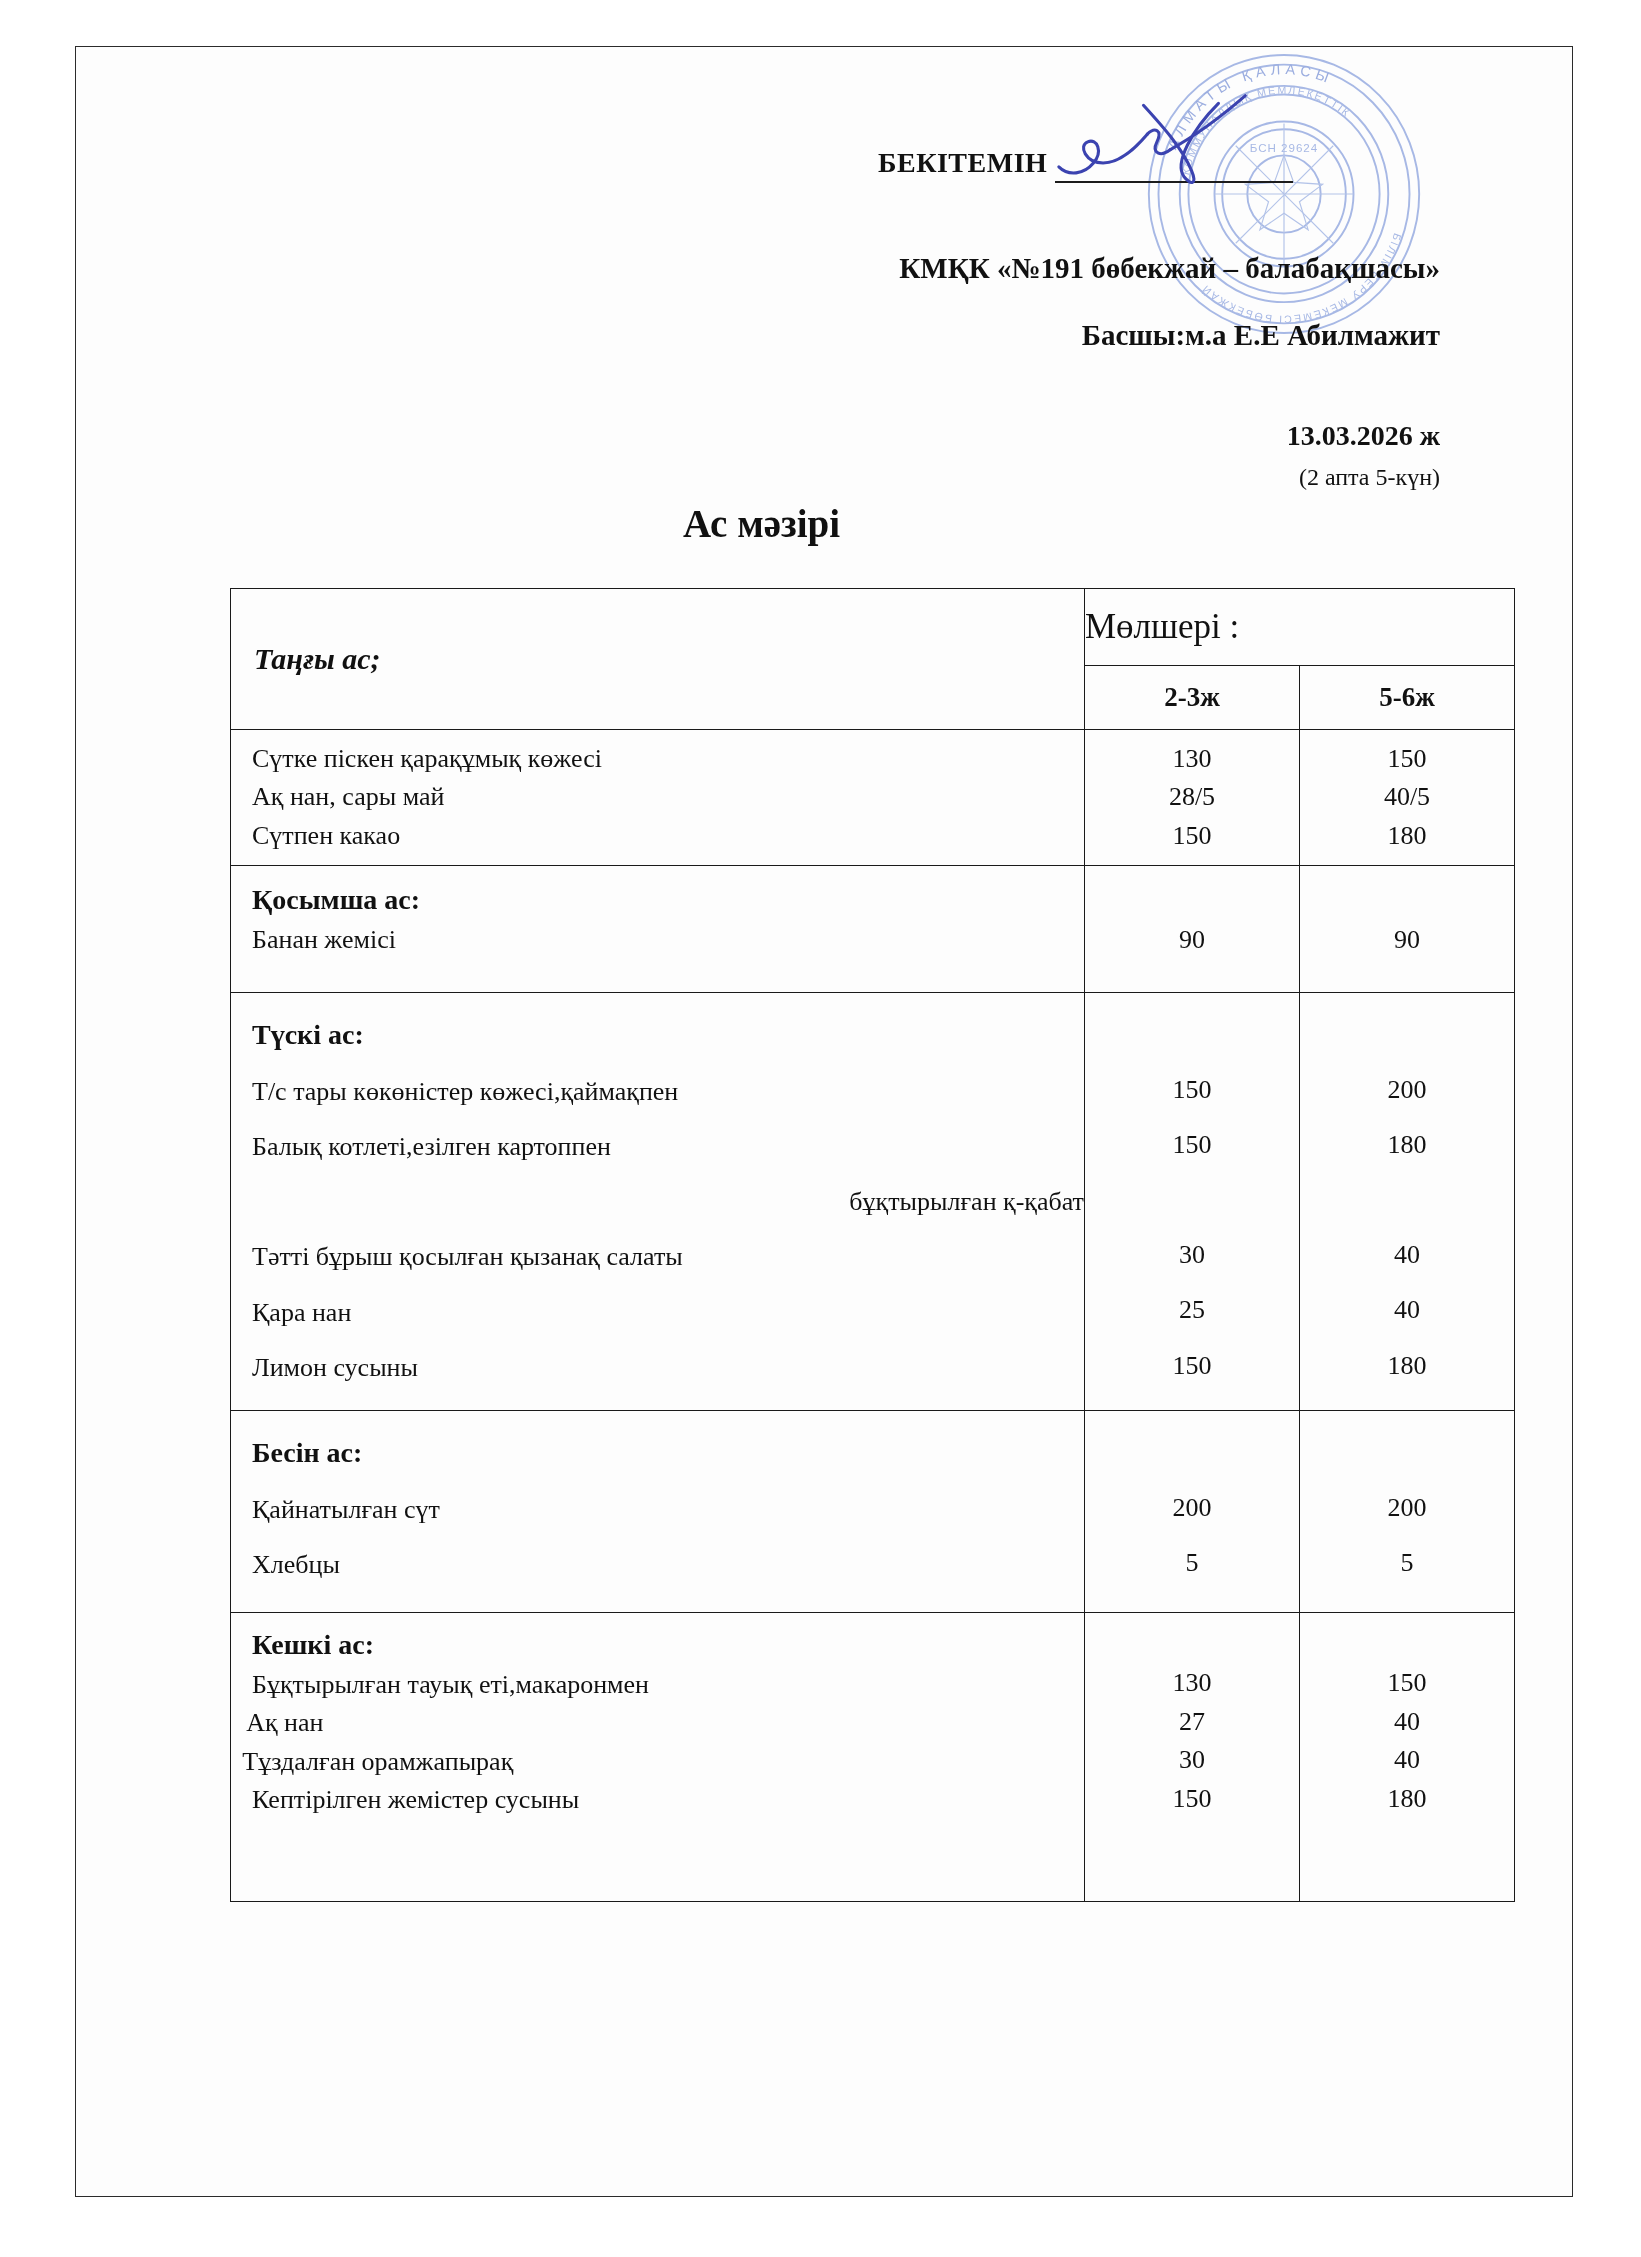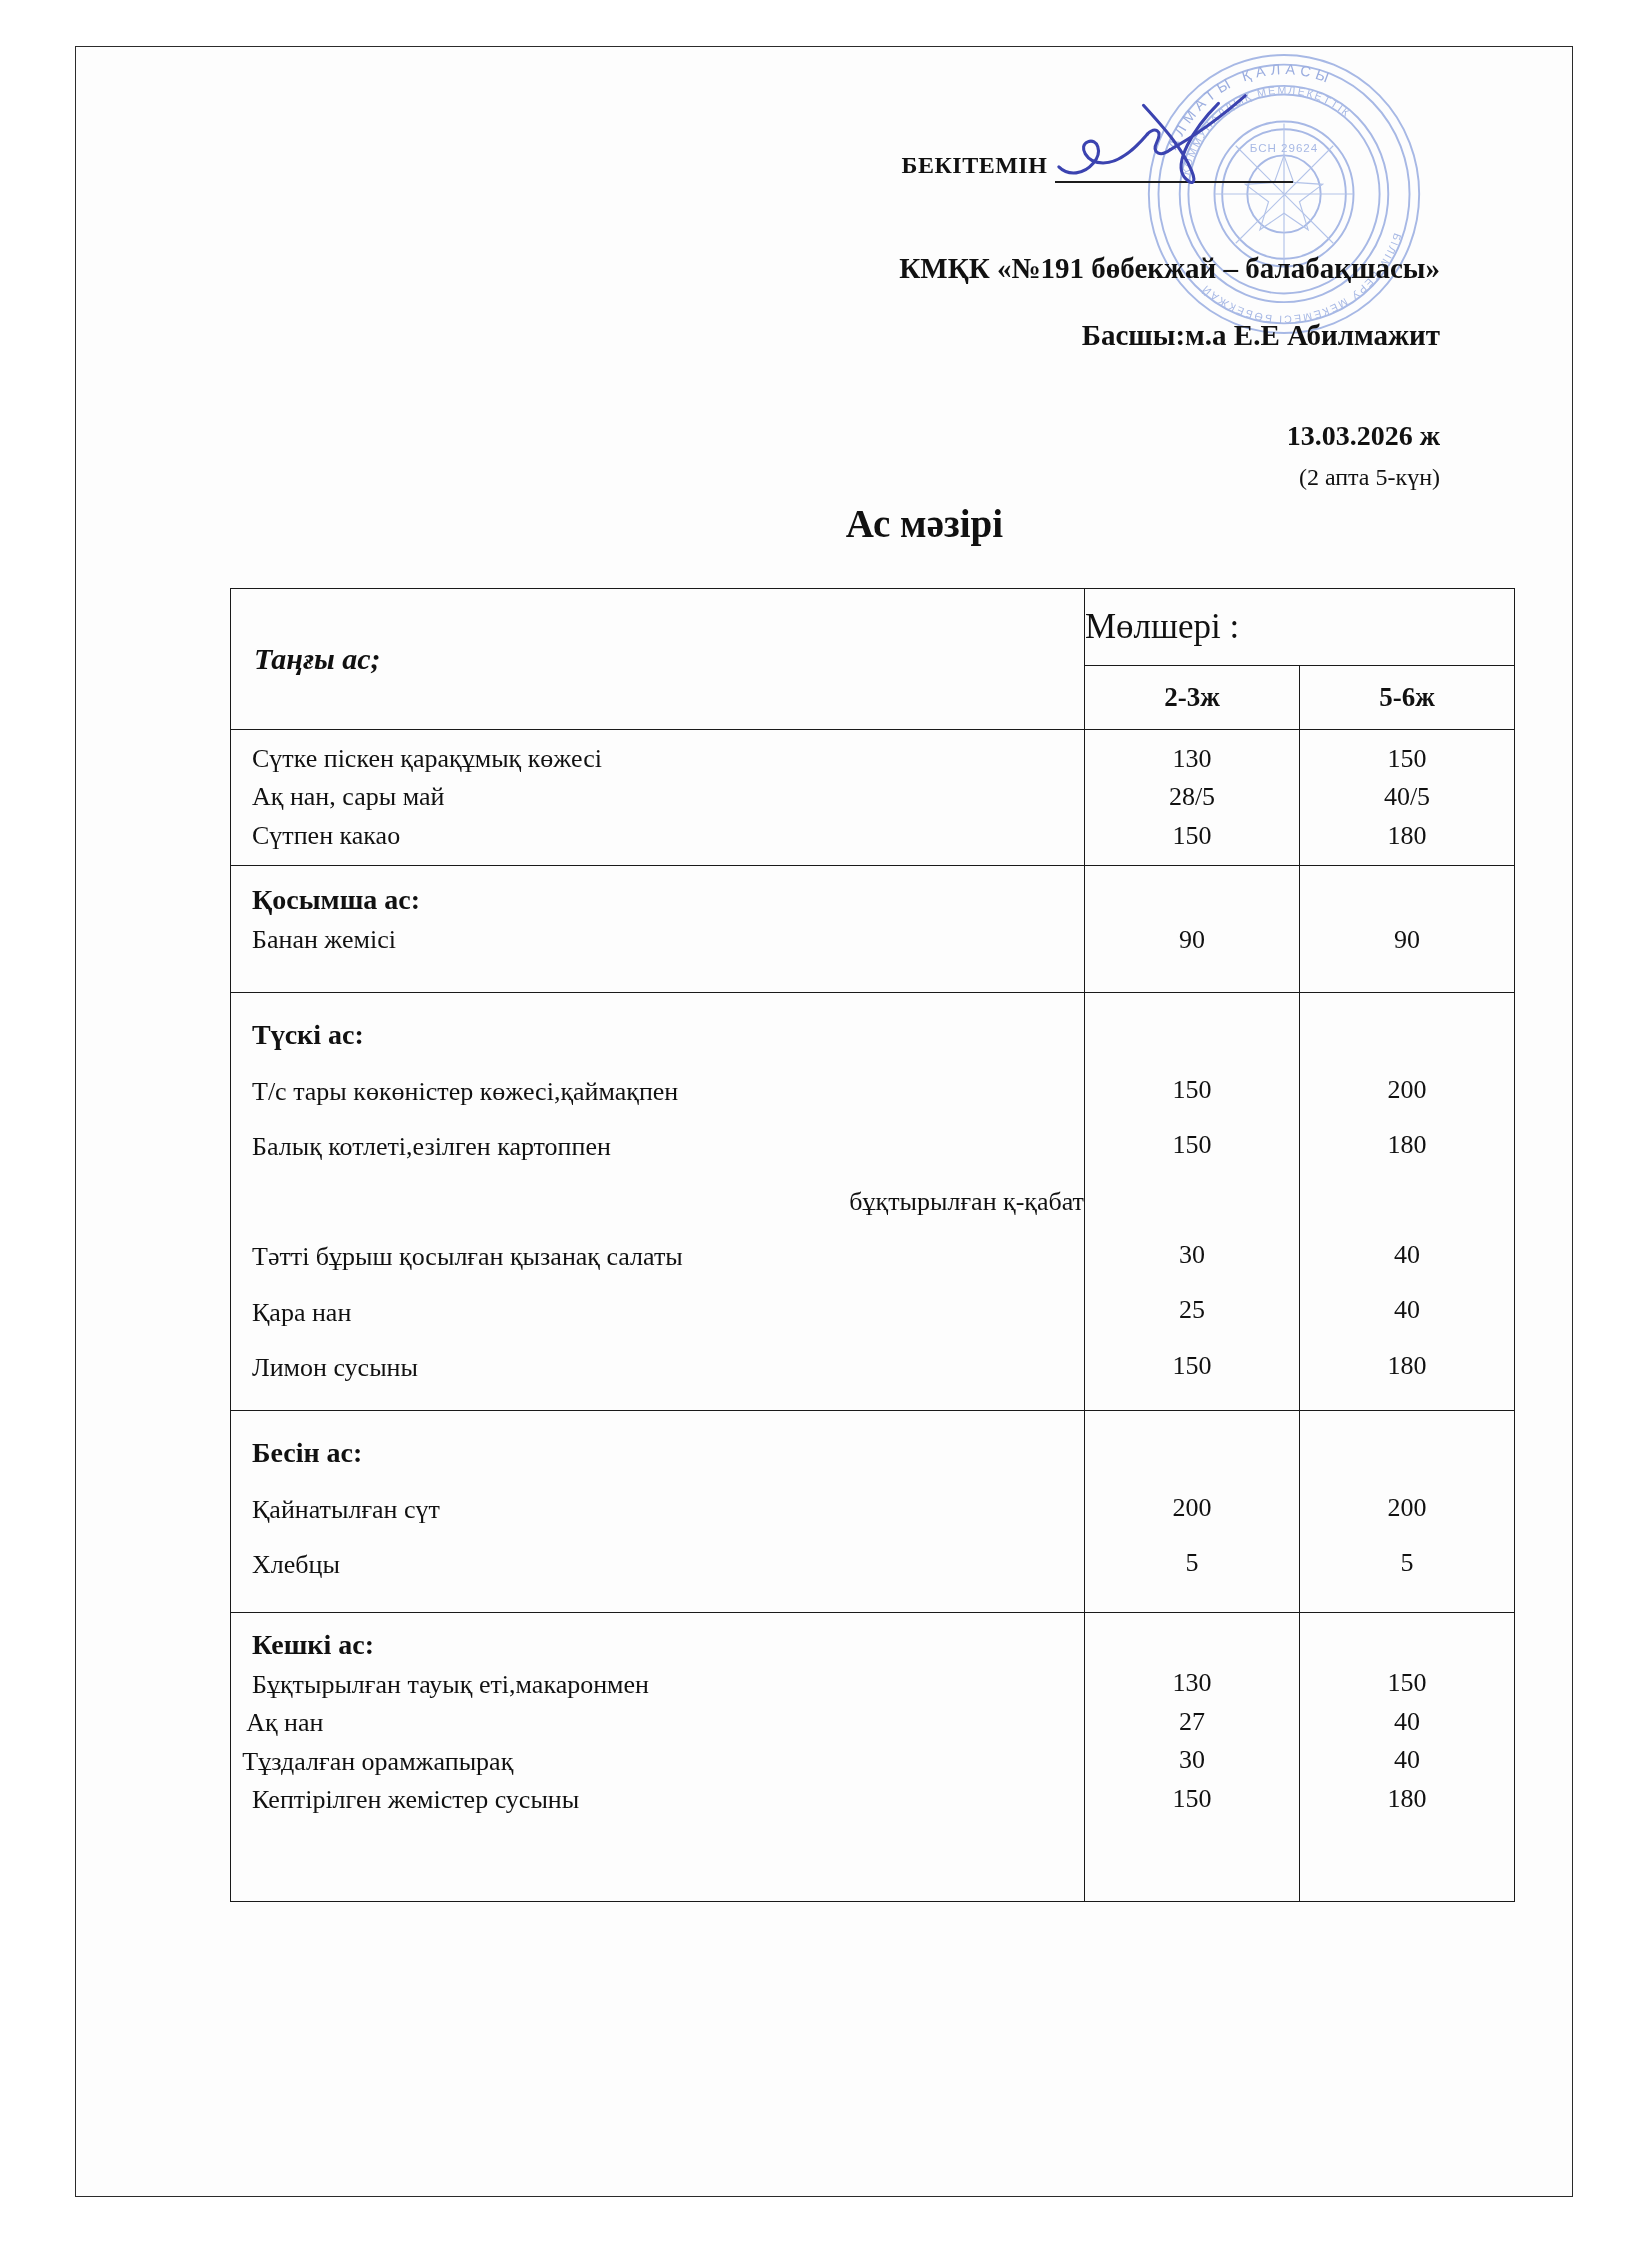--- a/index.html
+++ b/index.html
@@ -48,21 +48,21 @@
     position: absolute;
     left: 676px;
     top: 82px;
     width: 541px;
     display: flex;
     align-items: flex-end;
     justify-content: flex-end;
     gap: 0px;
   }
   #approve-label {
-    font-size: 24px;
+    font-size: 28px;
     font-weight: bold;
     letter-spacing: 0.5px;
     white-space: nowrap;
     padding-bottom: 3.9px;
   }
   #signature-slot {
     position: relative;
     width: 238px;
     height: 54px;
     border-bottom: 2.9px solid #1c1c1c;
@@ -117,21 +117,21 @@
     text-align: right;
     font-size: 24px;
     white-space: nowrap;
   }
 
   #doc-title {
     position: absolute;
     left: 444px;
     top: 454px;
     width: 483px;
-    text-align: right;
+    text-align: center;
     font-size: 39px;
     font-weight: bold;
   }
 
   
   #menu-table {
     position: absolute;
     left: 154px;
     top: 541px;
     width: 1284px;

